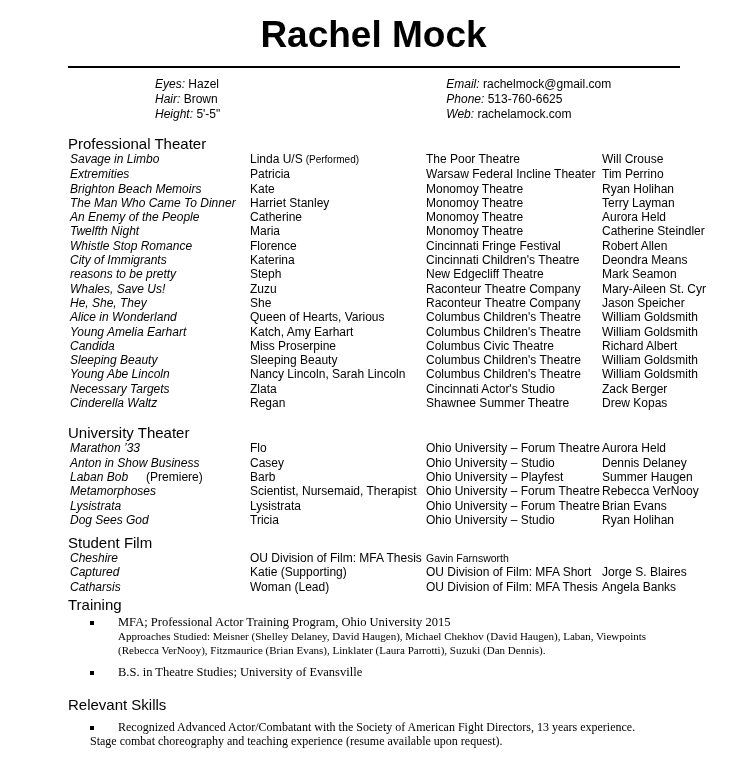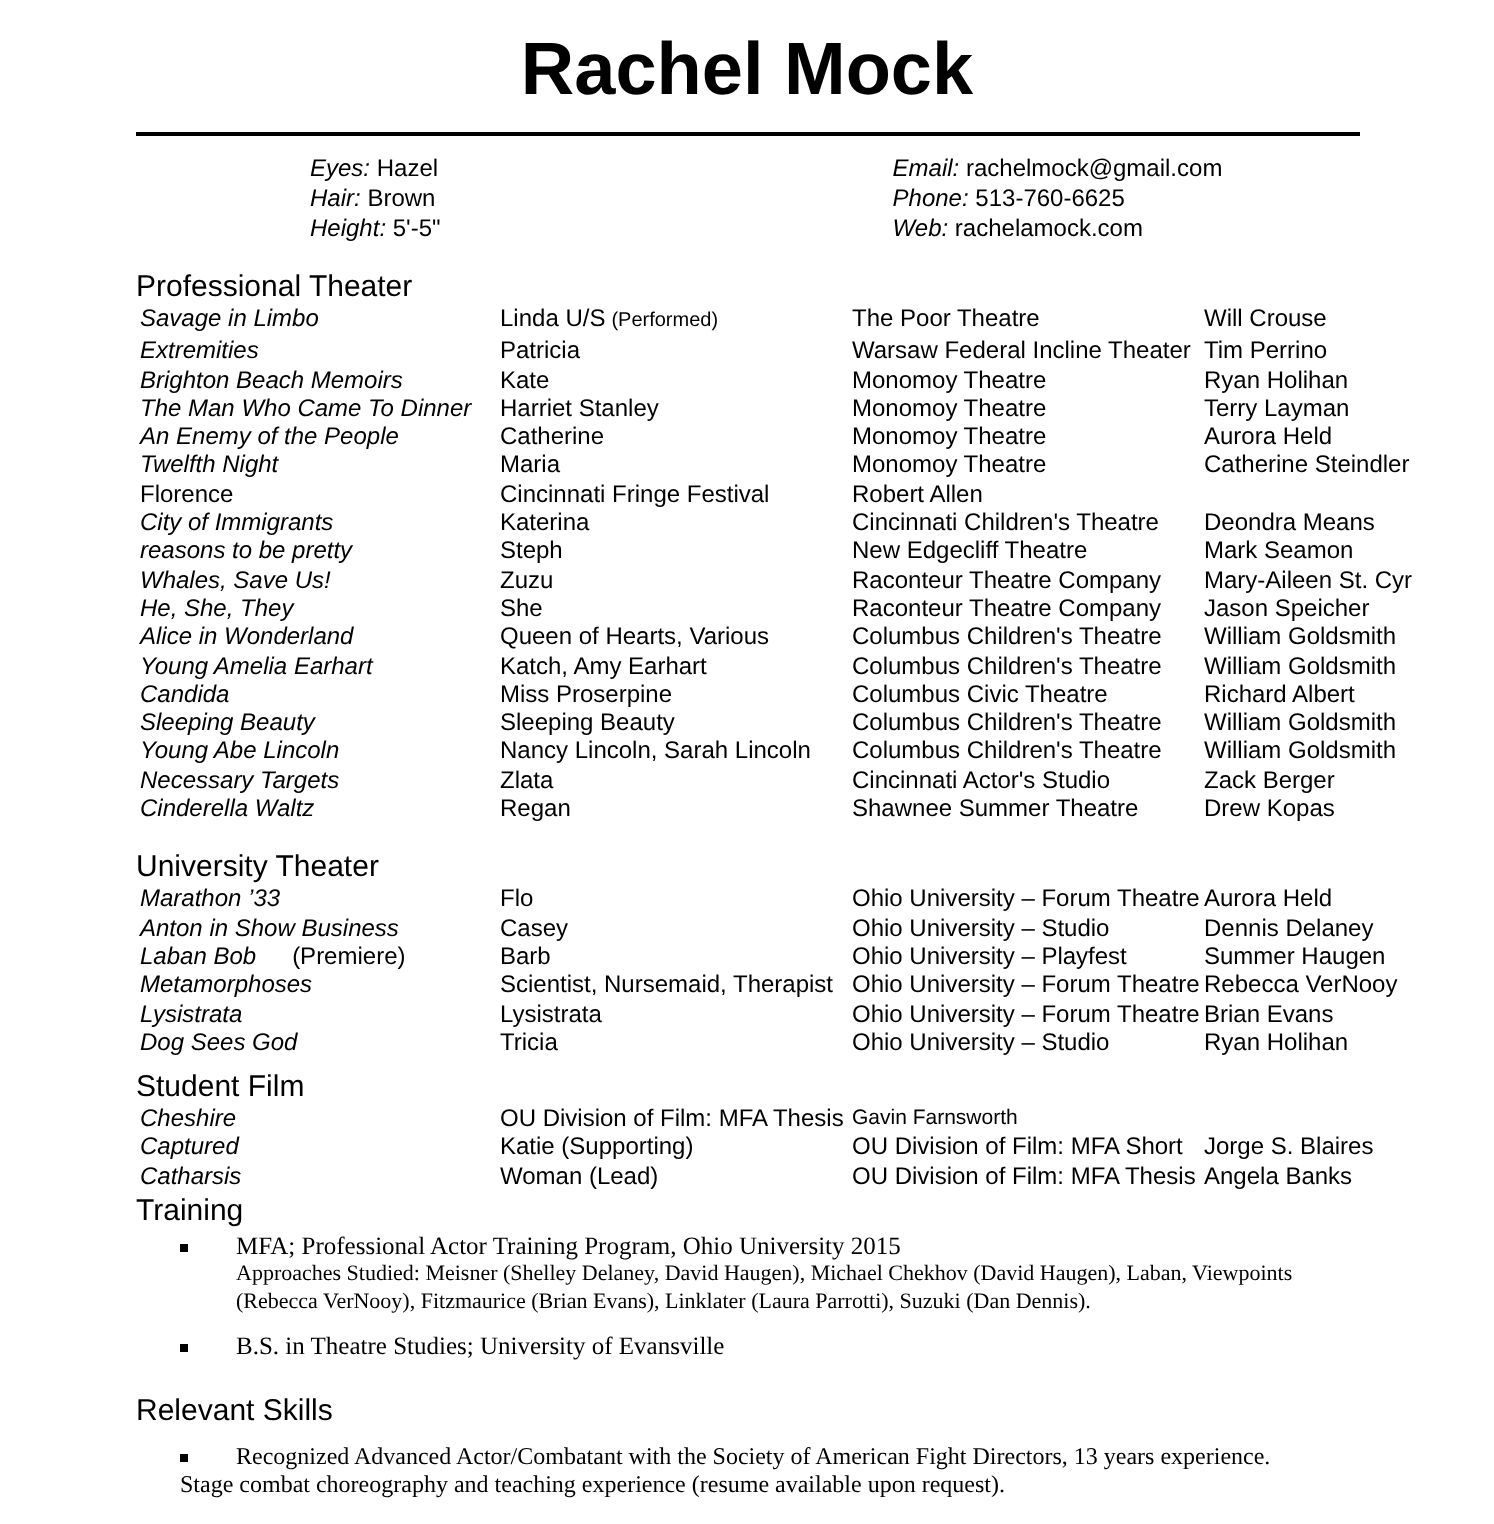--- a/index.html
+++ b/index.html
@@ -129,20 +129,21 @@
         <div class="theater">Monomoy Theatre</div>
         <div class="director">Aurora Held</div>
       </div>
         <div class="credit-row">
         <div class="show"><span>Twelfth Night</span></div>
         <div class="role"><span>Maria</span></div>
         <div class="theater">Monomoy Theatre</div>
         <div class="director">Catherine Steindler</div>
       </div>
         <div class="credit-row">
+        <div class="show"><span>Whistle Stop Romance</span></div>
         <div class="role"><span>Florence</span></div>
         <div class="theater">Cincinnati Fringe Festival</div>
         <div class="director">Robert Allen</div>
       </div>
         <div class="credit-row">
         <div class="show"><span>City of Immigrants</span></div>
         <div class="role"><span>Katerina</span></div>
         <div class="theater">Cincinnati Children's Theatre</div>
         <div class="director">Deondra Means</div>
       </div>

